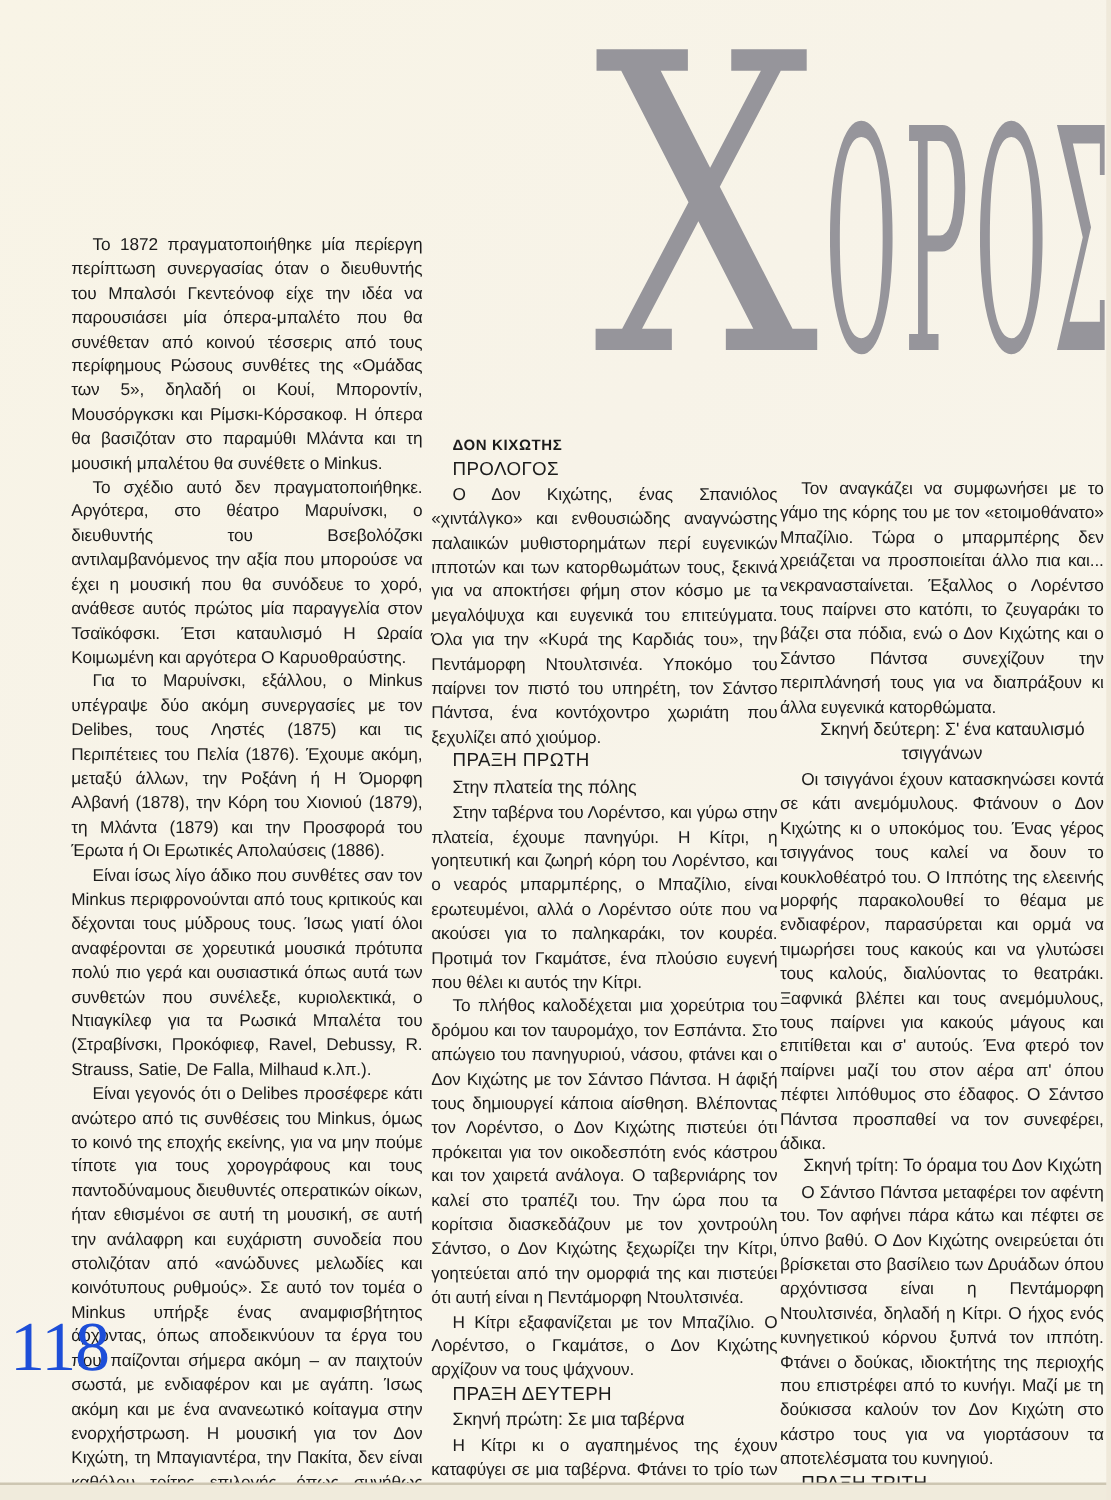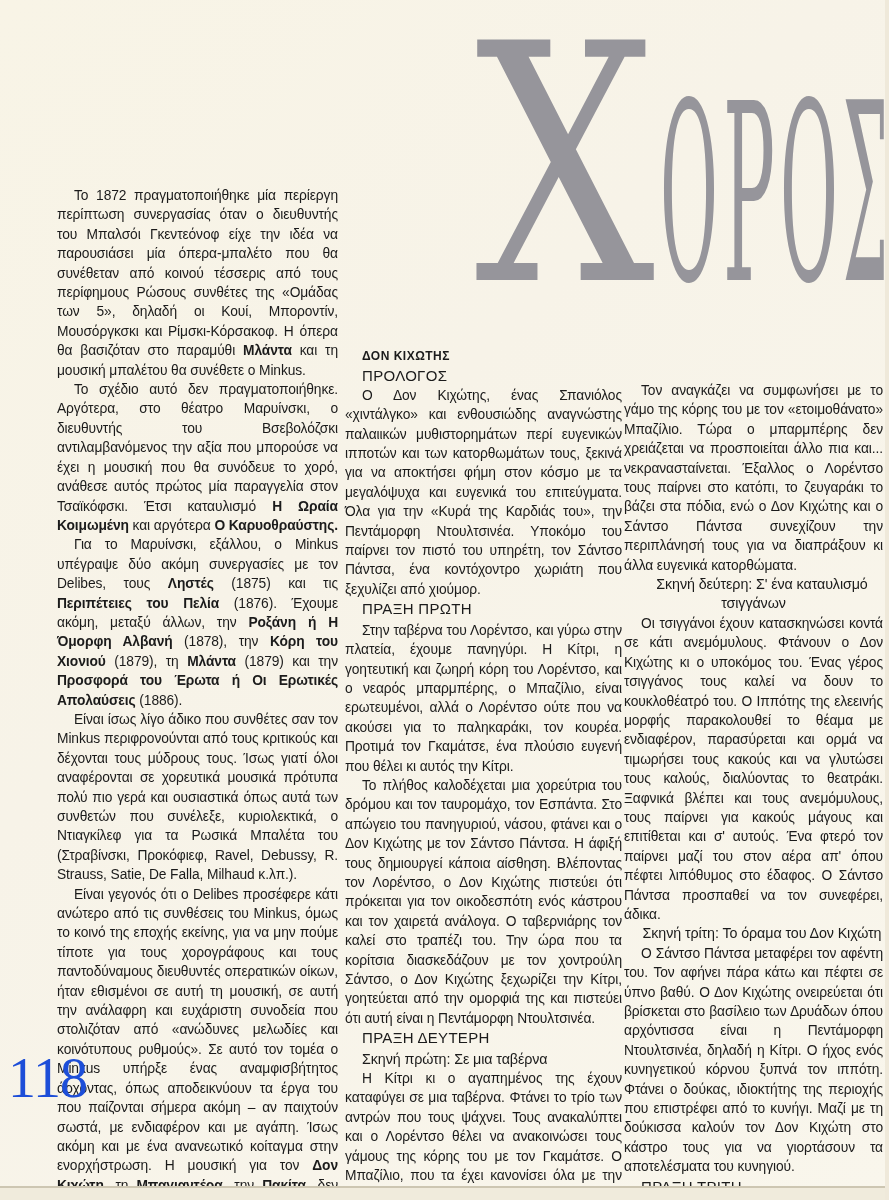--- a/index.html
+++ b/index.html
@@ -18,21 +18,21 @@
   }
   
   .col{
     position:absolute;text-align:justify;
     font-size:13.8px;line-height:19.4px;letter-spacing:-0.1px;
   }
   .col-left{left:57px;top:186px;width:281px;}
   .col-mid{left:345px;top:347px;width:277px;}
   .col-right{left:624px;top:381px;width:259px;}
   .col p{margin:0;text-indent:17px;}
-  .b{font-weight:700;}
+  .b{font-weight:400;}
   .ballet-title{font-size:12px;font-weight:700;letter-spacing:.5px;margin:0 0 16px;text-indent:0;text-align:left;}
   .act{font-size:15px;font-weight:400;letter-spacing:.3px;margin:14px 0 9px;text-indent:0;text-align:left;}
   .act.no-gap{margin-bottom:2px;}
   .act.first{margin-top:0;}
   .sub{font-size:14.3px;margin:0 0 9px;text-indent:0;text-align:left;}
   .scene{font-size:14.3px;margin:14px 0 9px;text-indent:0;text-align:center;}
   
   .page-number{
     position:absolute;left:8px;top:1046px;
     font-family:"Liberation Serif","DejaVu Serif",serif;
@@ -62,22 +62,24 @@
     <p><span>Για το Μαρυίνσκι, εξάλλου, ο Minkus υπέγραψε δύο ακόμη συνεργασίες με τον Delibes, τους </span><span class="b">Ληστές</span><span> (1875) και τις </span><span class="b">Περιπέτειες του Πελία</span><span> (1876). Έχουμε ακόμη, μεταξύ άλλων, την </span><span class="b">Ροξάνη ή Η Όμορφη Αλβανή</span><span> (1878), την </span><span class="b">Κόρη του Χιονιού</span><span> (1879), τη </span><span class="b">Μλάντα</span><span> (1879) και την </span><span class="b">Προσφορά του Έρωτα ή Οι Ερωτικές Απολαύσεις</span><span> (1886).</span></p>
     <p><span>Είναι ίσως λίγο άδικο που συνθέτες σαν τον Minkus περιφρονούνται από τους κριτικούς και δέχονται τους μύδρους τους. Ίσως γιατί όλοι αναφέρονται σε χορευτικά μουσικά πρότυπα πολύ πιο γερά και ουσιαστικά όπως αυτά των συνθετών που συνέλεξε, κυριολεκτικά, ο Ντιαγκίλεφ για τα Ρωσικά Μπαλέτα του (Στραβίνσκι, Προκόφιεφ, Ravel, Debussy, R. Strauss, Satie, De Falla, Milhaud κ.λπ.).</span></p>
     <p><span>Είναι γεγονός ότι ο Delibes προσέφερε κάτι ανώτερο από τις συνθέσεις του Minkus, όμως το κοινό της εποχής εκείνης, για να μην πούμε τίποτε για τους χορογράφους και τους παντοδύναμους διευθυντές οπερατικών οίκων, ήταν εθισμένοι σε αυτή τη μουσική, σε αυτή την ανάλαφρη και ευχάριστη συνοδεία που στολιζόταν από «ανώδυνες μελωδίες και κοινότυπους ρυθμούς». Σε αυτό τον τομέα ο Minkus υπήρξε ένας αναμφισβήτητος άρχοντας, όπως αποδεικνύουν τα έργα του που παίζονται σήμερα ακόμη – αν παιχτούν σωστά, με ενδιαφέρον και με αγάπη. Ίσως ακόμη και με ένα ανανεωτικό κοίταγμα στην ενορχήστρωση. Η μουσική για τον </span><span class="b">Δον Κιχώτη</span><span>, τη </span><span class="b">Μπαγιαντέρα,</span><span> την </span><span class="b">Πακίτα,</span><span> δεν είναι καθόλου τρίτης επιλογής, όπως συνήθως κατατάσσεται. Μπορεί να μη φτάνει τα μεγάλα και επιβλητικά πρότυπα των συμφωνικών μπαλέτων του Τσαϊκόφσκι, ή έστω και του Delibes, είναι όμως μια μουσική που παρακινεί για χορογραφία αν όχι για χορευτική εκτέλεση ακόμη και τον πιο αδαή ή άσχετο με την τέχνη του μπαλέτου.</span></p>
   </div>
 
   <div class="col col-mid">
     <p class="ballet-title">ΔΟΝ ΚΙΧΩΤΗΣ</p>
     <p class="act first">ΠΡΟΛΟΓΟΣ</p>
     <p>Ο Δον Κιχώτης, ένας Σπανιόλος «χιντάλγκο» και ενθουσιώδης αναγνώστης παλαιικών μυθιστορημάτων περί ευγενικών ιπποτών και των κατορθωμάτων τους, ξεκινά για να αποκτήσει φήμη στον κόσμο με τα μεγαλόψυχα και ευγενικά του επιτεύγματα. Όλα για την «Κυρά της Καρδιάς του», την Πεντάμορφη Ντουλτσινέα. Υποκόμο του παίρνει τον πιστό του υπηρέτη, τον Σάντσο Πάντσα, ένα κοντόχοντρο χωριάτη που ξεχυλίζει από χιούμορ.</p>
     <p class="act no-gap">ΠΡΑΞΗ ΠΡΩΤΗ</p>
+    <p class="sub">Στην πλατεία της πόλης</p>
     <p>Στην ταβέρνα του Λορέντσο, και γύρω στην πλατεία, έχουμε πανηγύρι. Η Κίτρι, η γοητευτική και ζωηρή κόρη του Λορέντσο, και ο νεαρός μπαρμπέρης, ο Μπαζίλιο, είναι ερωτευμένοι, αλλά ο Λορέντσο ούτε που να ακούσει για το παληκαράκι, τον κουρέα. Προτιμά τον Γκαμάτσε, ένα πλούσιο ευγενή που θέλει κι αυτός την Κίτρι.</p>
     <p>Το πλήθος καλοδέχεται μια χορεύτρια του δρόμου και τον ταυρομάχο, τον Εσπάντα. Στο απώγειο του πανηγυριού, νάσου, φτάνει και ο Δον Κιχώτης με τον Σάντσο Πάντσα. Η άφιξή τους δημιουργεί κάποια αίσθηση. Βλέποντας τον Λορέντσο, ο Δον Κιχώτης πιστεύει ότι πρόκειται για τον οικοδεσπότη ενός κάστρου και τον χαιρετά ανάλογα. Ο ταβερνιάρης τον καλεί στο τραπέζι του. Την ώρα που τα κορίτσια διασκεδάζουν με τον χοντρούλη Σάντσο, ο Δον Κιχώτης ξεχωρίζει την Κίτρι, γοητεύεται από την ομορφιά της και πιστεύει ότι αυτή είναι η Πεντάμορφη Ντουλτσινέα.</p>
+    <p>Η Κίτρι εξαφανίζεται με τον Μπαζίλιο. Ο Λορέντσο, ο Γκαμάτσε, ο Δον Κιχώτης αρχίζουν να τους ψάχνουν.</p>
     <p class="act no-gap">ΠΡΑΞΗ ΔΕΥΤΕΡΗ</p>
     <p class="sub">Σκηνή πρώτη: Σε μια ταβέρνα</p>
     <p>Η Κίτρι κι ο αγαπημένος της έχουν καταφύγει σε μια ταβέρνα. Φτάνει το τρίο των αντρών που τους ψάχνει. Τους ανακαλύπτει και ο Λορέντσο θέλει να ανακοινώσει τους γάμους της κόρης του με τον Γκαμάτσε. Ο Μπαζίλιο, που τα έχει κανονίσει όλα με την Κίτρι, προσποιείται ότι αυτοκτονεί και η κοπελιά σπαράζει από πάνω του. Έξαλλος ο Δον Κιχώτης κατηγορεί τον Λορέντσο για σκληρότητα.</p>
   </div>
 
   <div class="col col-right">
     <p>Τον αναγκάζει να συμφωνήσει με το γάμο της κόρης του με τον «ετοιμοθάνατο» Μπαζίλιο. Τώρα ο μπαρμπέρης δεν χρειάζεται να προσποιείται άλλο πια και... νεκρανασταίνεται. Έξαλλος ο Λορέντσο τους παίρνει στο κατόπι, το ζευγαράκι το βάζει στα πόδια, ενώ ο Δον Κιχώτης και ο Σάντσο Πάντσα συνεχίζουν την περιπλάνησή τους για να διαπράξουν κι άλλα ευγενικά κατορθώματα.</p>
     <p class="scene">Σκηνή δεύτερη: Σ' ένα καταυλισμό τσιγγάνων</p>
     <p>Οι τσιγγάνοι έχουν κατασκηνώσει κοντά σε κάτι ανεμόμυλους. Φτάνουν ο Δον Κιχώτης κι ο υποκόμος του. Ένας γέρος τσιγγάνος τους καλεί να δουν το κουκλοθέατρό του. Ο Ιππότης της ελεεινής μορφής παρακολουθεί το θέαμα με ενδιαφέρον, παρασύρεται και ορμά να τιμωρήσει τους κακούς και να γλυτώσει τους καλούς, διαλύοντας το θεατράκι. Ξαφνικά βλέπει και τους ανεμόμυλους, τους παίρνει για κακούς μάγους και επιτίθεται και σ' αυτούς. Ένα φτερό τον παίρνει μαζί του στον αέρα απ' όπου πέφτει λιπόθυμος στο έδαφος. Ο Σάντσο Πάντσα προσπαθεί να τον συνεφέρει, άδικα.</p>
     <p class="scene">Σκηνή τρίτη: Το όραμα του Δον Κιχώτη</p>

